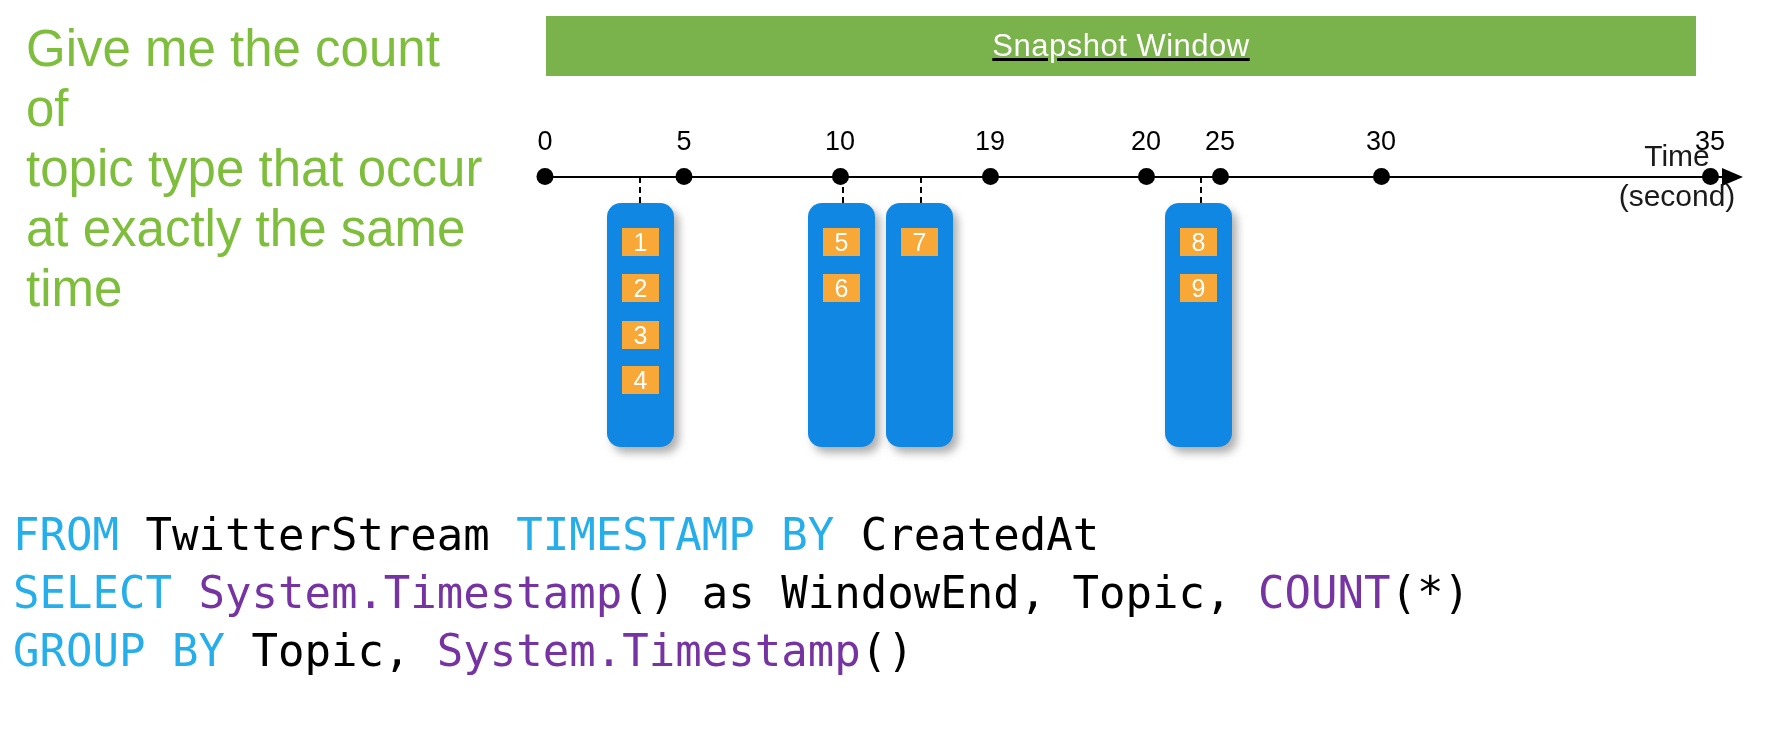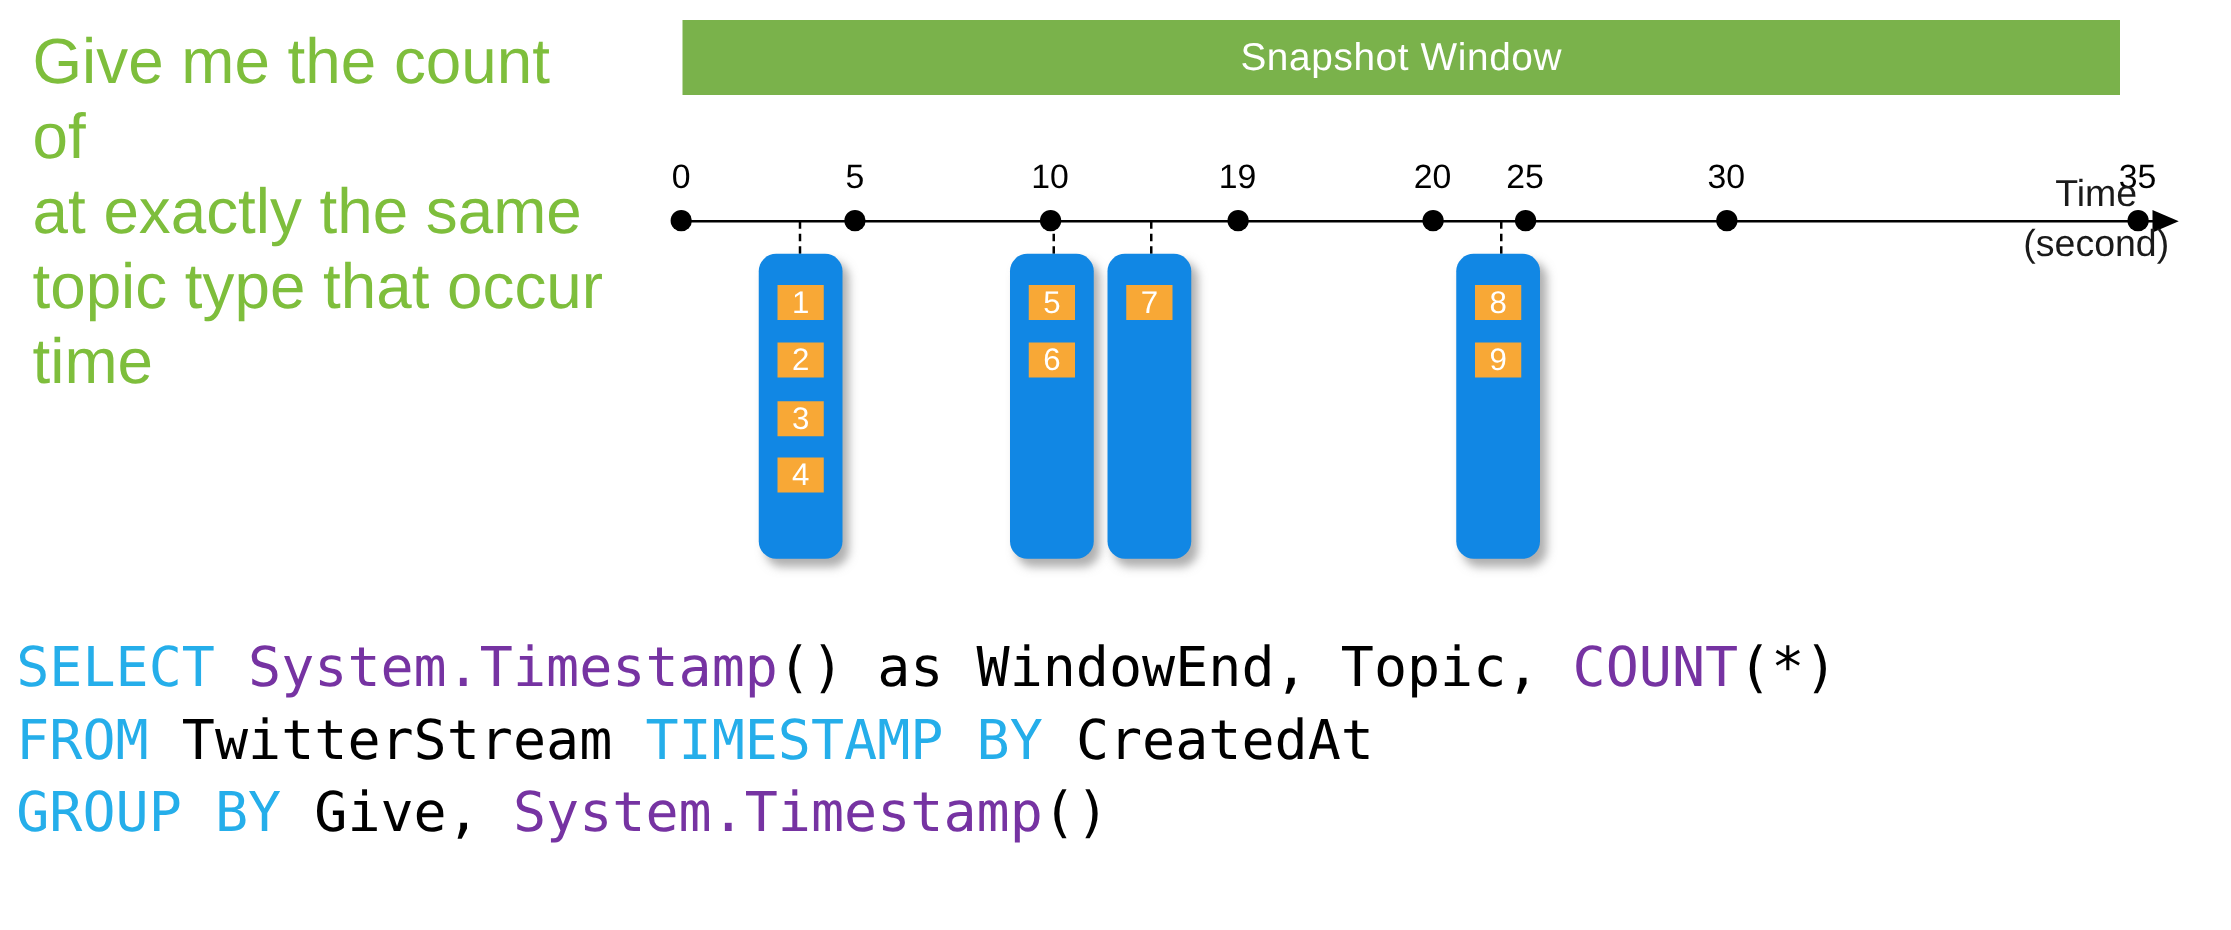--- a/index.html
+++ b/index.html
@@ -12,21 +12,21 @@
   .question {
     position:absolute; left:26px; top:19px; width:470px;
     color:var(--question-green,#7EBE3C);
     font-size:51px; line-height:60px; font-weight:400;
   }
 
   
   .banner {
     position:absolute; left:546px; top:16px; width:1150px; height:60px;
     background:var(--banner-green,#7AB24B);
-    display:flex; align-items:center; justify-content:center;
+    display:flex; align-items:center; justify-content:center;text-decoration:underline;
   }
   .banner-label {
     color:#fff; font-size:31px; font-weight:300; letter-spacing:0.5px;
   }
 
   
   .axis-line {
     position:absolute; left:537px; top:176px; width:1190px; height:2px;
     background:var(--axis-black,#000);
   }
@@ -79,22 +79,22 @@
   .fn { color:var(--code-function,#7633A2); }
   .pl { color:var(--code-plain,#000); }
 </style>
 </head>
 <body>
 
 <div class="canvas">
 
   <div class="question">
     <div>Give me the count of</div>
+    <div>topic type that occur</div>
     <div>at exactly the same</div>
-    <div>topic type that occur</div>
     <div>time</div>
   </div>
 
   <div class="banner">
     <span class="banner-label">Snapshot Window</span>
   </div>
 
   <div class="axis-line"></div>
   <div class="arrowhead"></div>
 
@@ -153,18 +153,18 @@
   </div>
   <div class="event-group" style="left:886px">
     <div class="event-badge evt-r1">7</div>
   </div>
   <div class="event-group" style="left:1165px">
     <div class="event-badge evt-r1">8</div>
     <div class="event-badge evt-r2">9</div>
   </div>
 
   <div class="code">
+    <div class="code-line"><span class="kw">FROM </span><span class="pl">TwitterStream </span><span class="kw">TIMESTAMP BY </span><span class="pl">CreatedAt</span></div>
     <div class="code-line"><span class="kw">SELECT </span><span class="fn">System.Timestamp</span><span class="pl">() as WindowEnd, Topic, </span><span class="fn">COUNT</span><span class="pl">(*)</span></div>
-    <div class="code-line"><span class="kw">FROM </span><span class="pl">TwitterStream </span><span class="kw">TIMESTAMP BY </span><span class="pl">CreatedAt</span></div>
-    <div class="code-line"><span class="kw">GROUP BY </span><span class="pl">Give, </span><span class="fn">System.Timestamp</span><span class="pl">()</span></div>
+    <div class="code-line"><span class="kw">GROUP BY </span><span class="pl">Topic, </span><span class="fn">System.Timestamp</span><span class="pl">()</span></div>
   </div>
 
 </div>
 
 </body></html>

